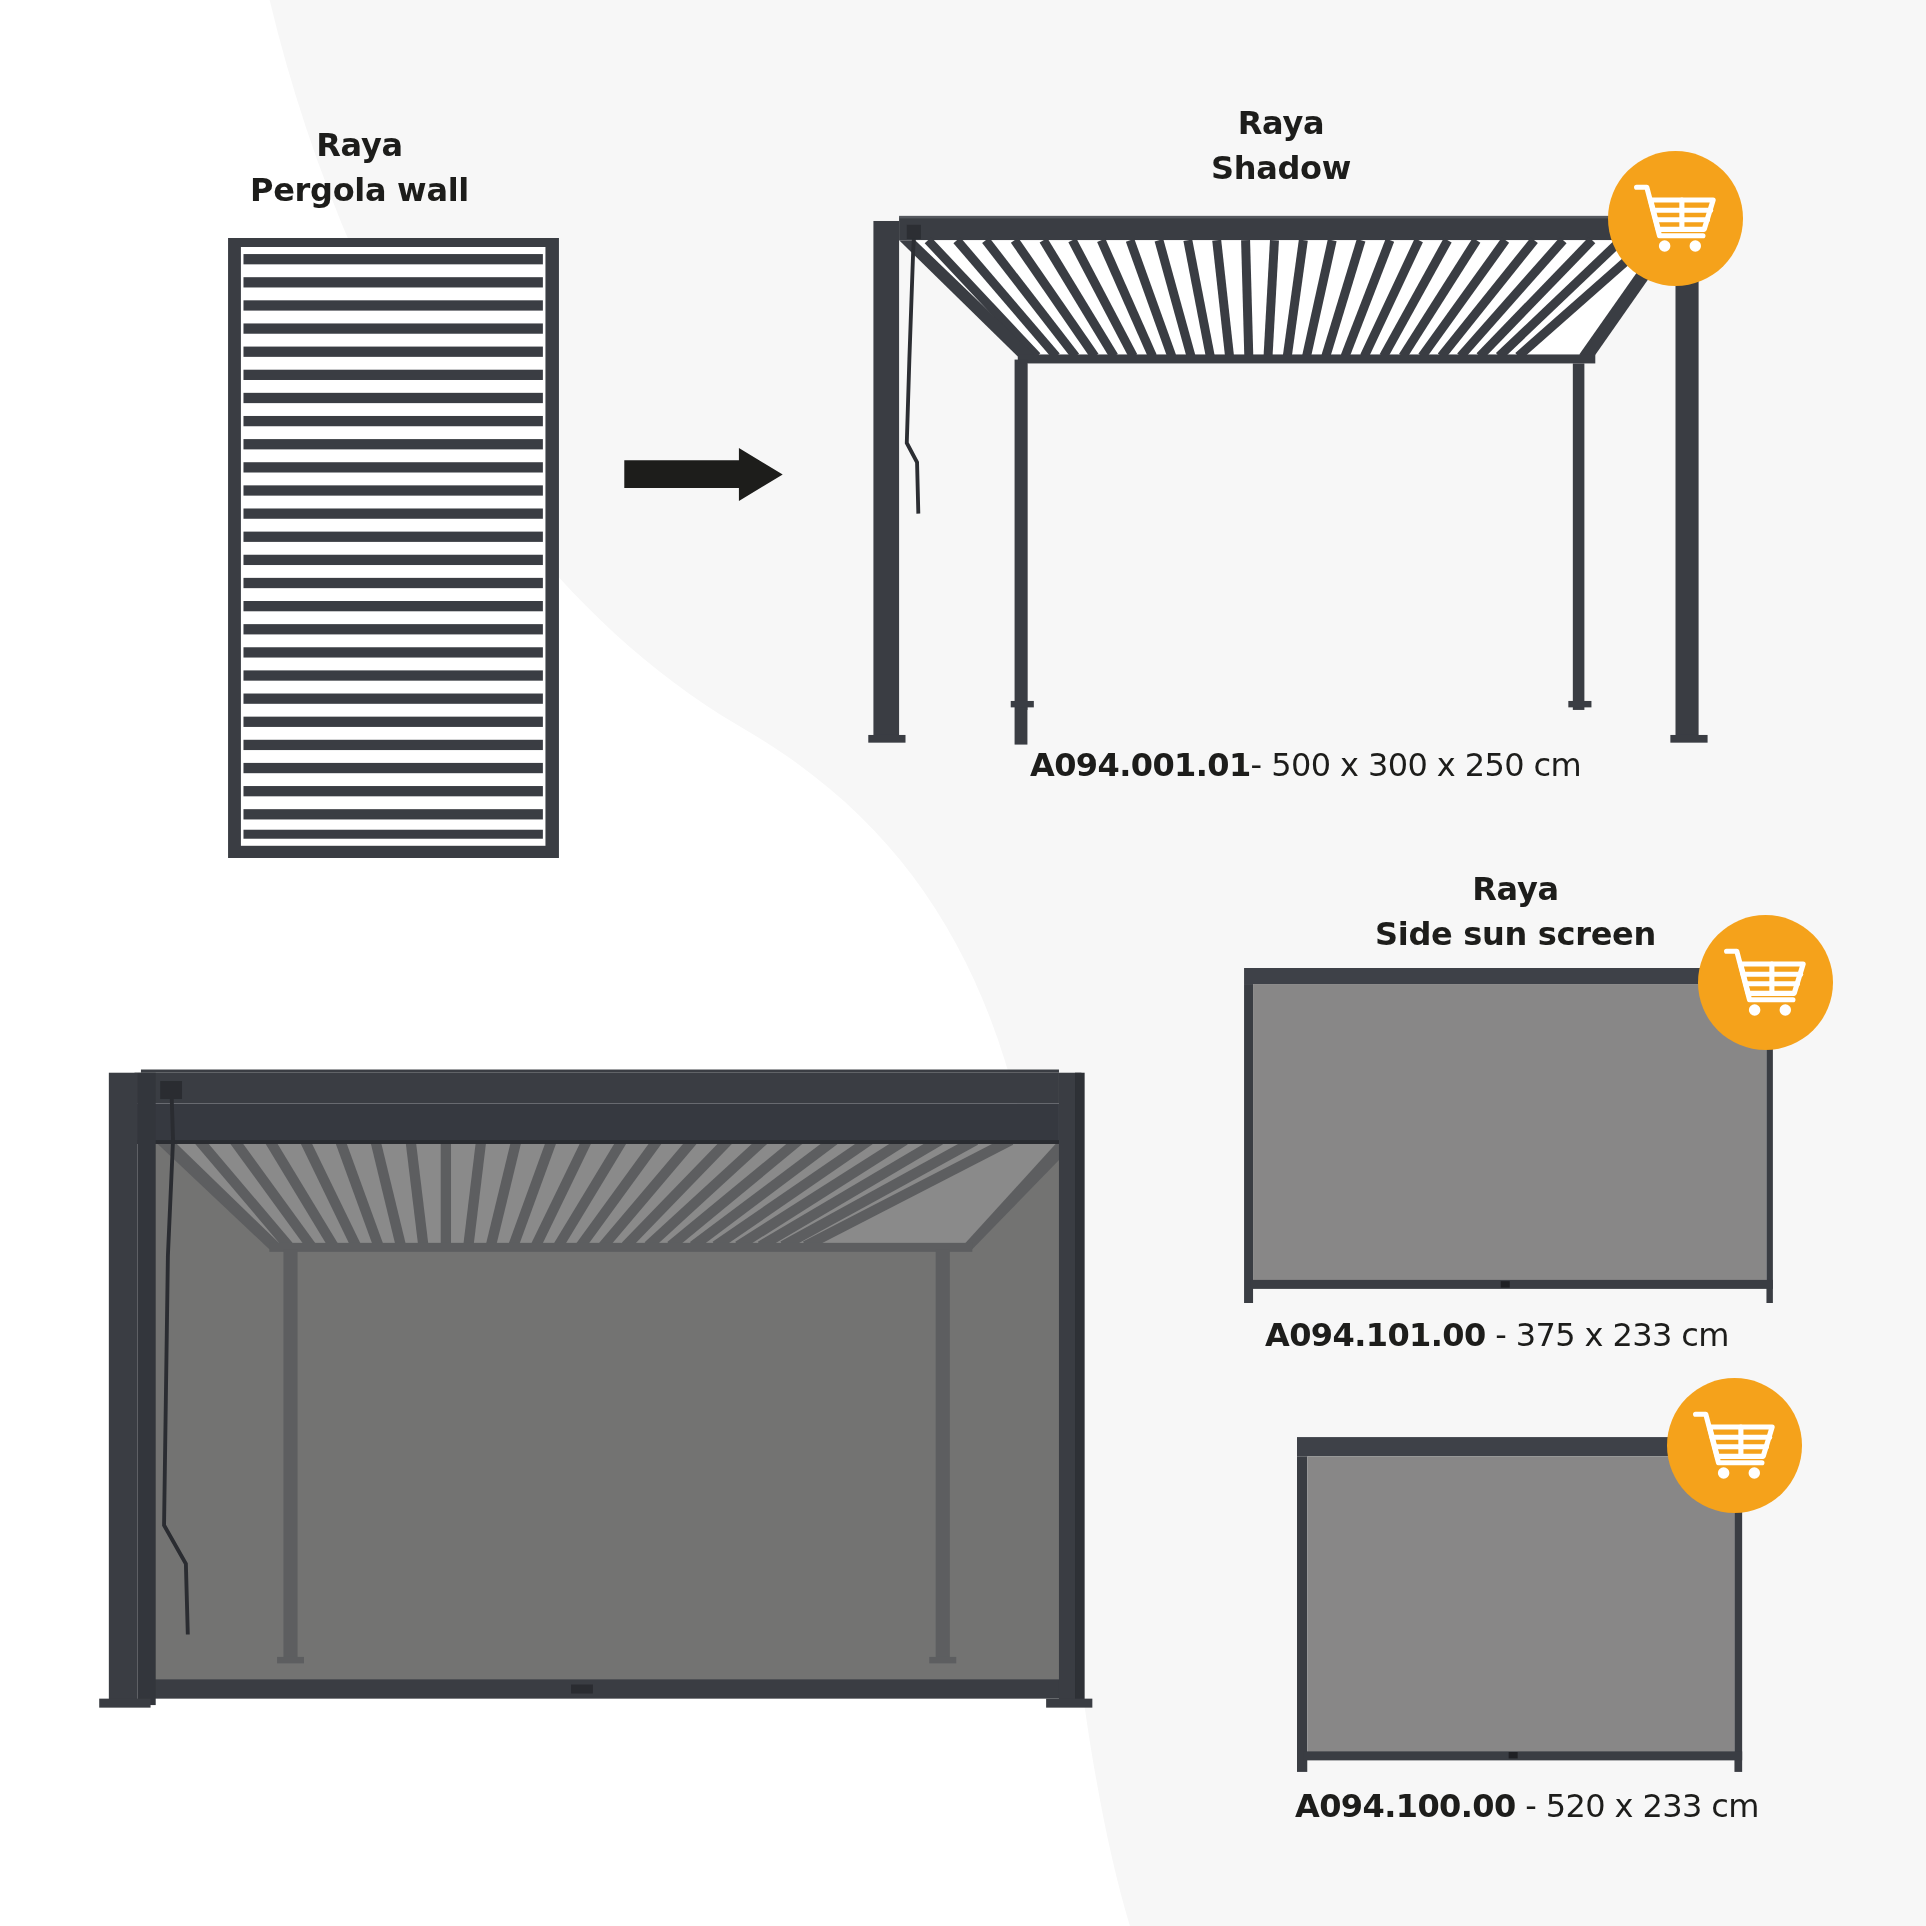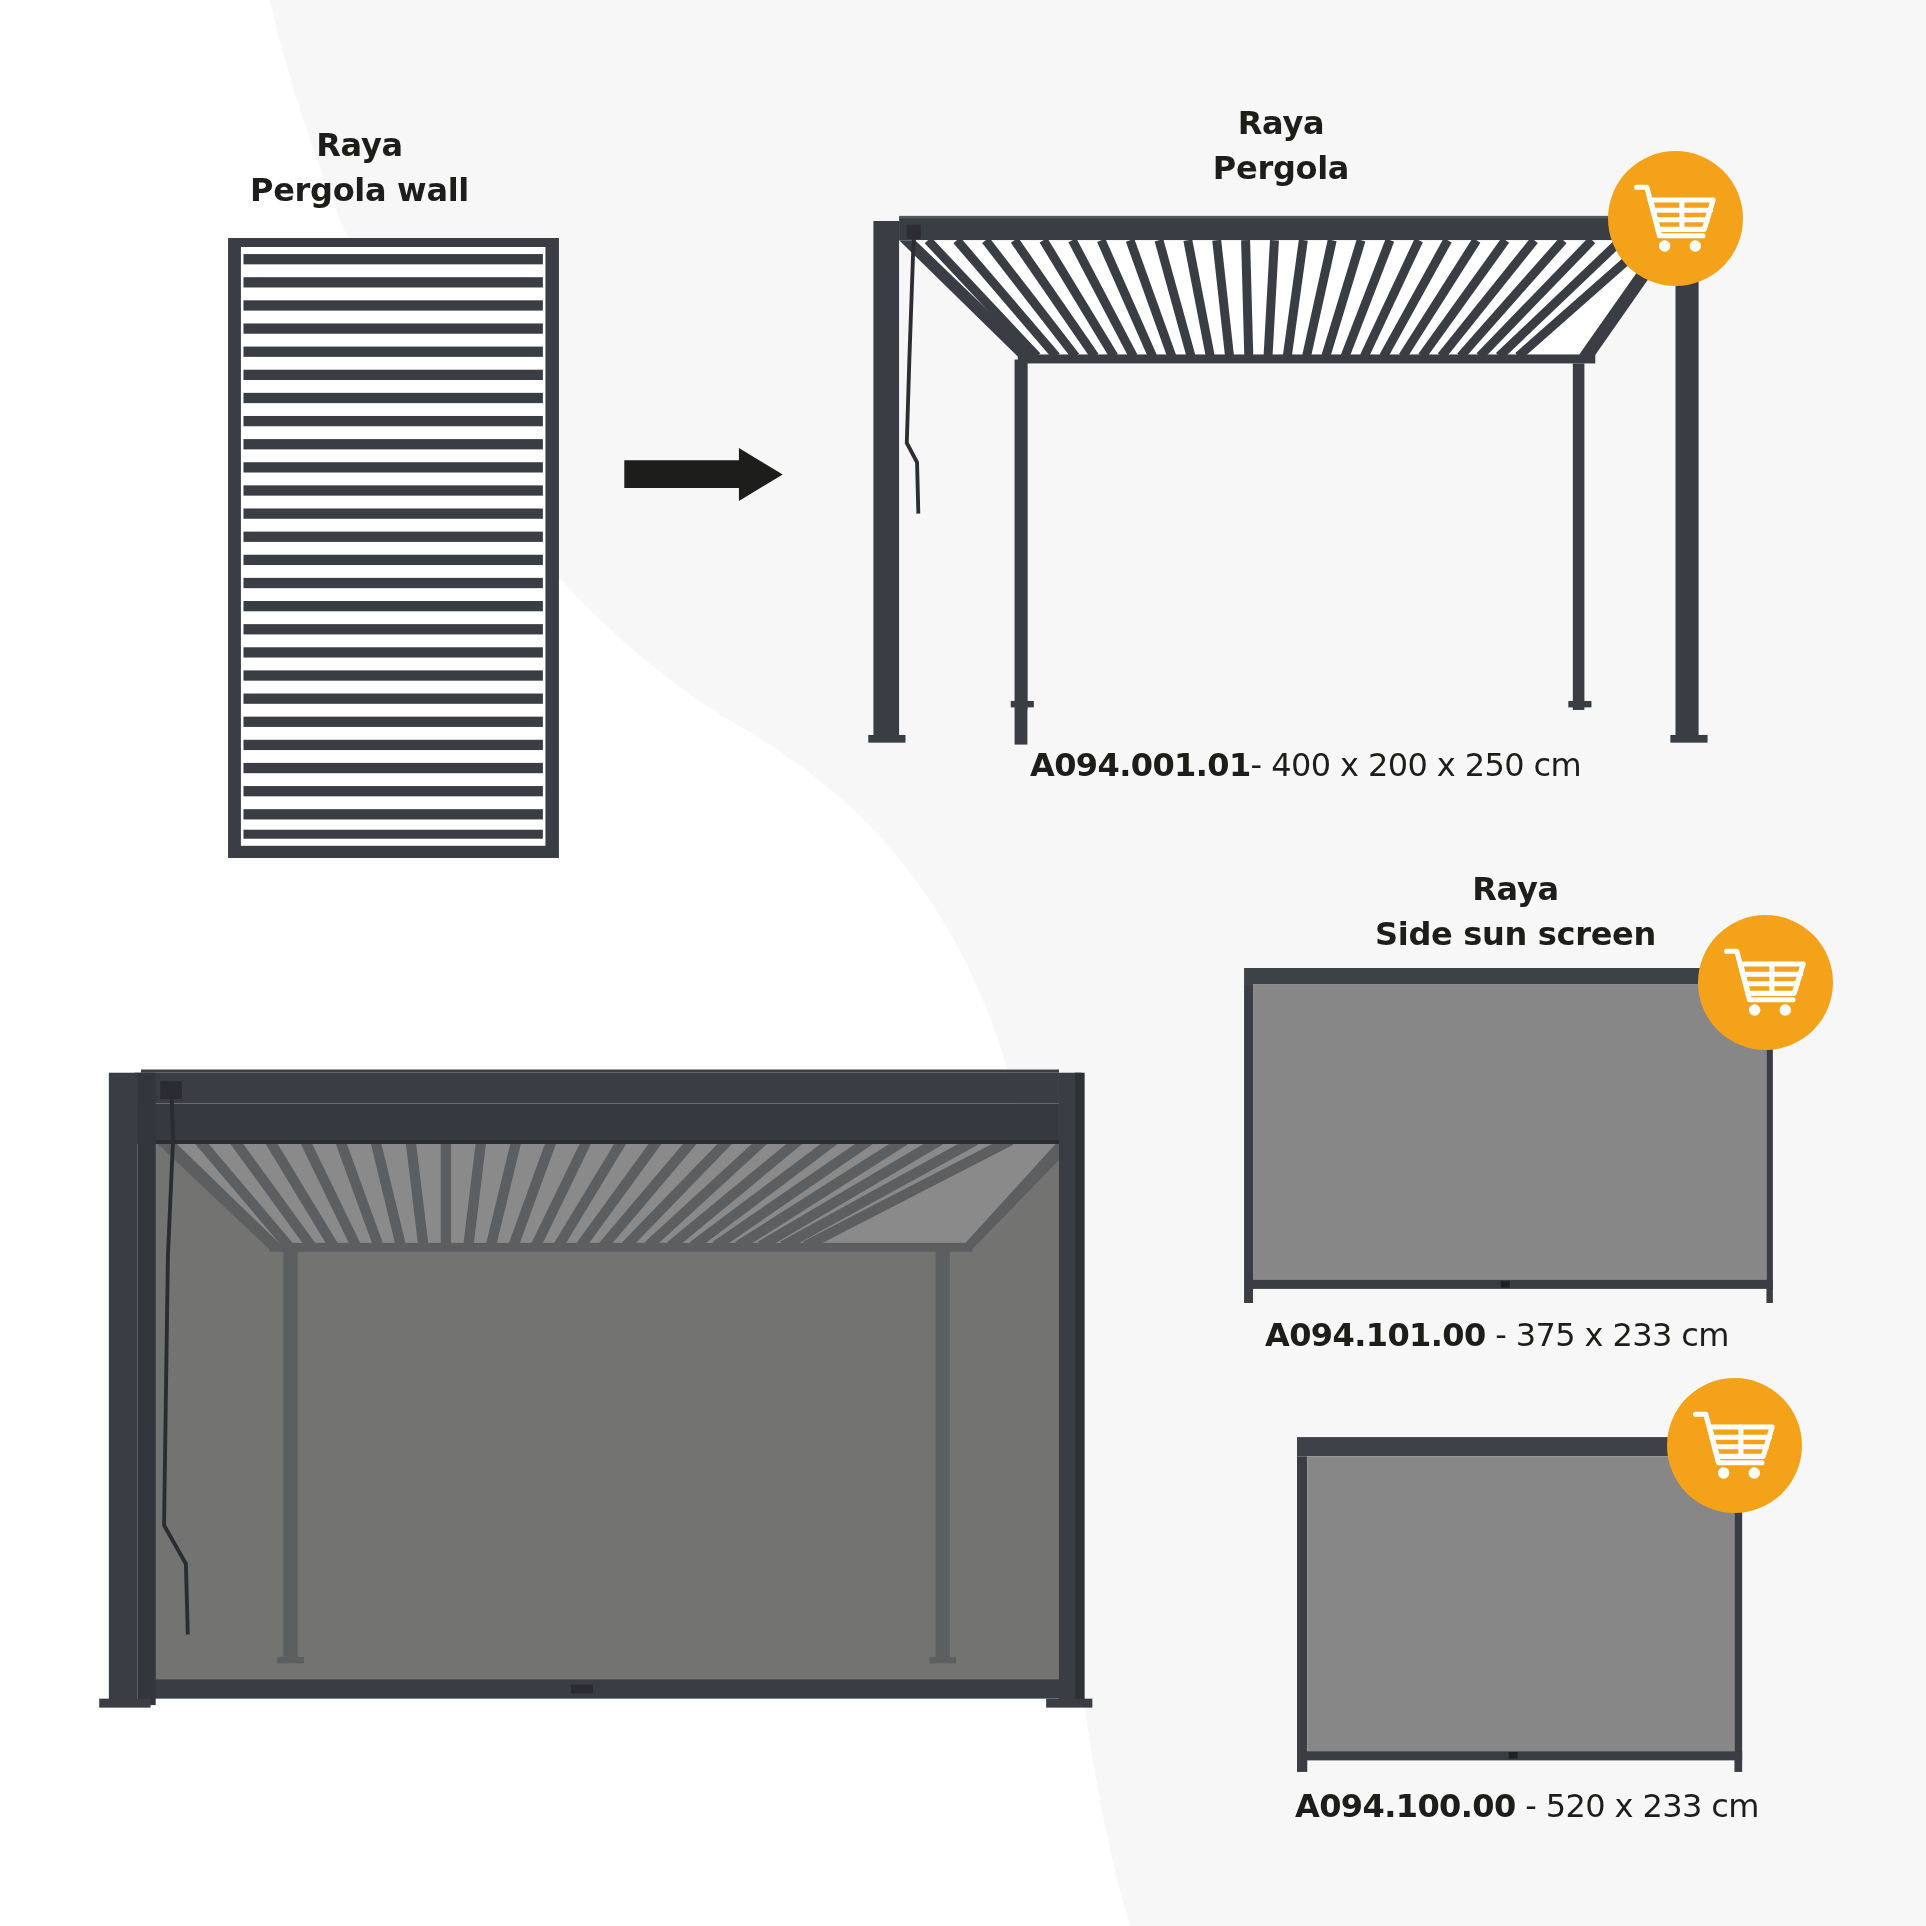--- a/index.html
+++ b/index.html
@@ -72,21 +72,21 @@
     <rect x="24" y="921" width="466" height="14"></rect>
   </g>
 </svg>
 
 <svg class="abs" style="left:623px; top:448px;" width="161" height="53" viewBox="0 0 250 82">
   <polygon points="2,19 180,19 180,0 248,41 180,82 180,62 2,62" fill="#1d1d1b"></polygon>
 </svg>
 
 <div class="title" style="left:1130px; top:101px; width:302px;">
   <div>Raya</div>
-  <div>Pergola</div>
+  <div>Shadow</div>
 </div>
 
 <svg class="abs" style="left:867px; top:212px;" width="847" height="539" viewBox="0 0 1320 840">
 
   <rect x="50" y="8" width="1210" height="36" fill="#3a3d43"></rect>
   <rect x="50" y="6" width="1210" height="4" fill="#55585e"></rect>
 
   <polygon points="50,44 1260,44 1130,230 240,230" fill="#ffffff"></polygon>
   <g stroke="#3a3d43" stroke-width="14">
     <line x1="95" y1="44" x2="265" y2="225"></line>
@@ -145,21 +145,21 @@
       <line x1="30" y1="42" x2="120" y2="42"></line>
       <line x1="34" y1="57" x2="115" y2="57"></line>
       <line x1="75" y1="26" x2="75" y2="72"></line>
     </g>
     <circle cx="48" cy="98" r="9" fill="#ffffff"></circle>
     <circle cx="96" cy="98" r="9" fill="#ffffff"></circle>
   </svg>
 </div>
 
 <div class="sku" style="left:1030px; top:746px;">
-  <b>A094.001.01</b><span>- 400 x 200 x 250 cm</span>
+  <b>A094.001.01</b><span>- 500 x 300 x 250 cm</span>
 </div>
 
 <svg class="abs" style="left:96px; top:1063px;" width="1040" height="655" viewBox="0 0 1620 1020">
 
   <rect x="90" y="120" width="1440" height="850" fill="#737372"></rect>
 
   <polygon points="100,120 1520,120 1360,290 280,290" fill="#8a8a8a"></polygon>
   <g stroke="#5d5e60" stroke-width="16">
     <line x1="160" y1="120" x2="300" y2="285"></line>
     <line x1="215" y1="120" x2="335" y2="285"></line>

